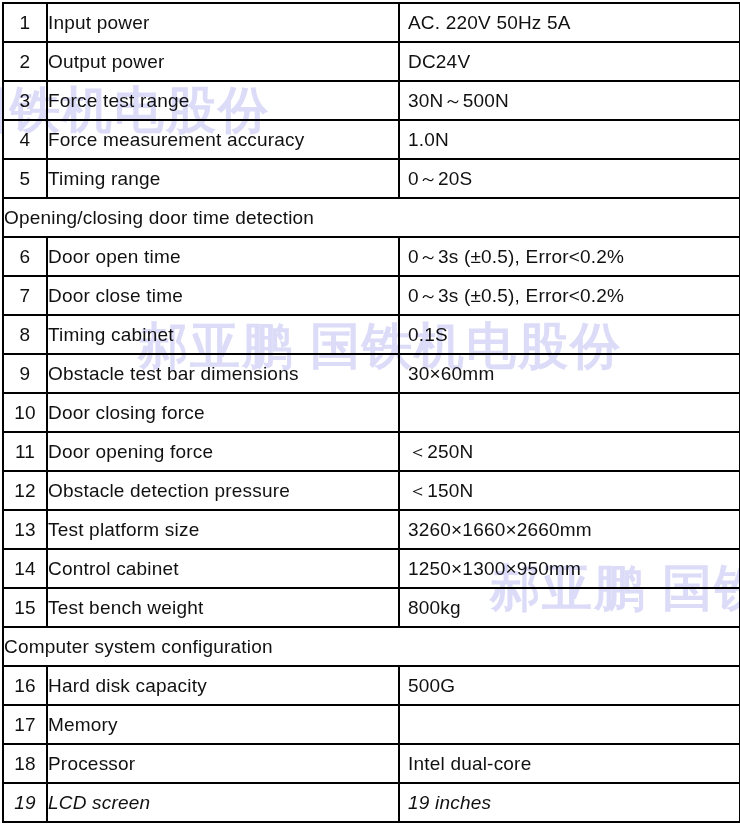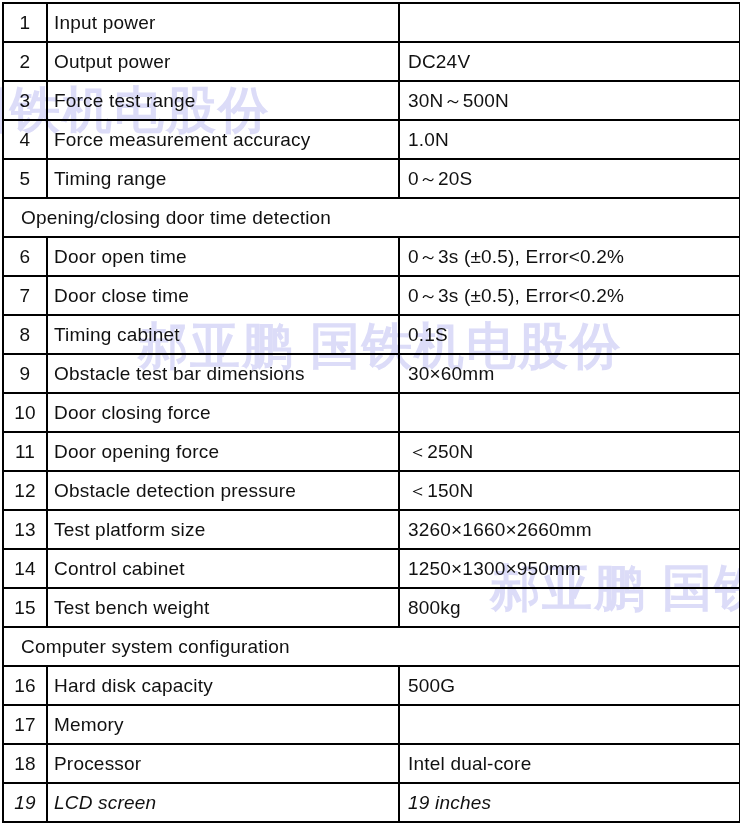--- a/index.html
+++ b/index.html
@@ -52,52 +52,52 @@
     display: flex;
     align-items: center;
     justify-content: center;
     flex: none;
   }
   .c2 {
     width: 352px;
     border-right: 2px solid var(--border, #000000);
     display: flex;
     align-items: center;
-    padding-left: 6px;
     box-sizing: border-box;
     flex: none;
   }
   .c3 {
     flex: 1;
     display: flex;
     align-items: center;
     padding-left: 8px;
     min-width: 0;
   }
   .cs {
     flex: 1;
     display: flex;
     align-items: center;
-    padding-left: 17px;
+    padding-left: 0;
   }
 </style>
 </head>
 <body>
 
 <div class="page">
 
   <div class="watermark wm-top">国铁机电股份</div>
   <div class="watermark wm-middle">郝亚鹏 国铁机电股份</div>
   <div class="watermark wm-bottom">郝亚鹏 国铁机电股份</div>
 
   <div class="spec-table">
 
     <div class="row">
       <div class="c1">1</div>
       <div class="c2">Input power</div>
+      <div class="c3">AC. 220V 50Hz 5A</div>
     </div>
 
     <div class="row">
       <div class="c1">2</div>
       <div class="c2">Output power</div>
       <div class="c3">DC24V</div>
     </div>
 
     <div class="row">
       <div class="c1">3</div>

